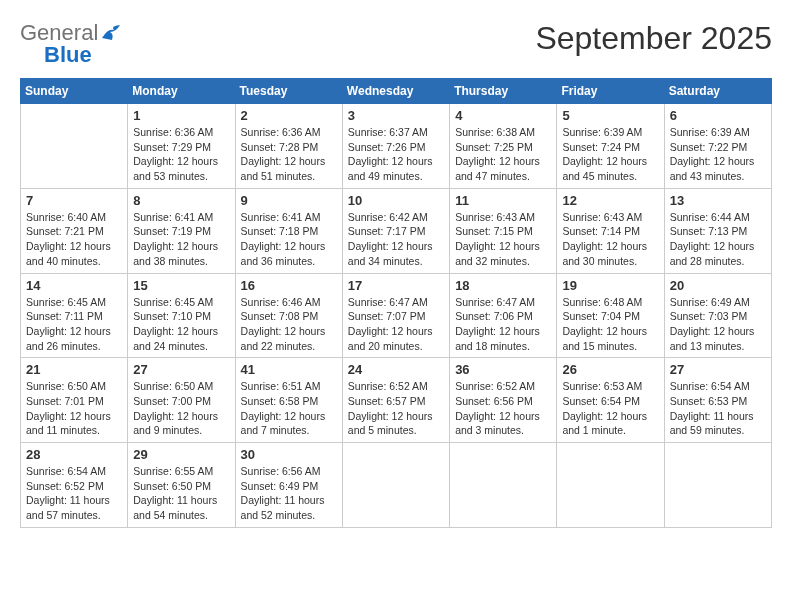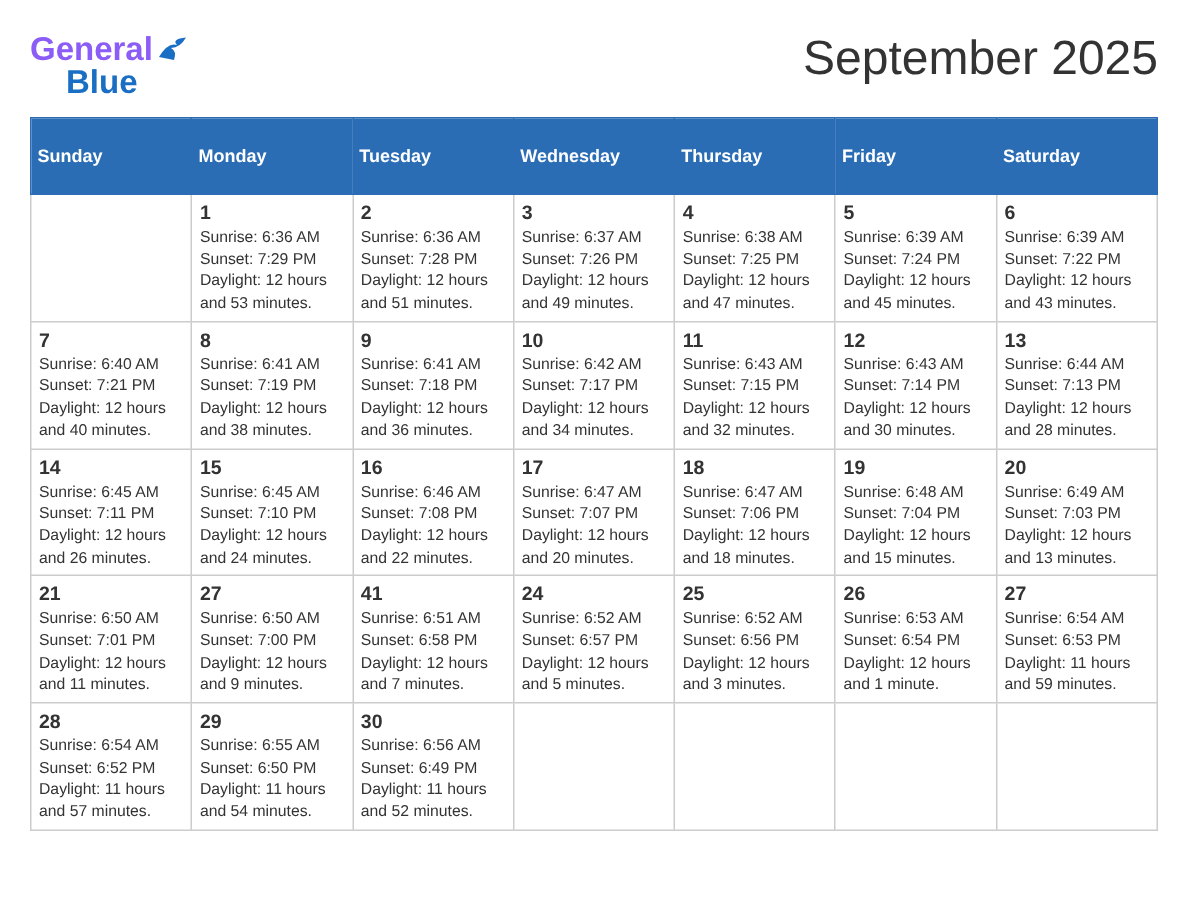--- a/index.html
+++ b/index.html
@@ -40,21 +40,21 @@
       color: #333;
     }
     table {
       width: 100%;
       border-collapse: collapse;
       font-size: 11px;
     }
     thead tr th {
       background-color: #2a6db5;
       color: #fff;
-      padding: 18px 4px;
+      padding: 5px 4px;
       text-align: left;
       font-size: 12px;
       font-weight: bold;
       border: 1px solid #2a6db5;
     }
     tbody tr td {
       border: 1px solid #ccc;
       vertical-align: top;
       padding: 4px 5px;
       width: 107px;
@@ -77,21 +77,21 @@
     }
     tbody tr:nth-child(even) {
     }
   </style>
 </head>
 <body>
 
 <div class="header">
   <div class="logo">
     <div class="logo-row">
-      <span style="font-size:22px;font-weight:bold;color:#8b5cf6;">General</span>
+      <span style="font-size:22px;font-weight:normal;color:#737373;">General</span>
       <svg width="22" height="18" viewBox="0 0 22 18">
         <path d="M2,14 Q8,4 14,6 Q10,2 20,1 Q16,8 10,8 Q14,10 12,16 Z" fill="#1a6fc4"></path>
       </svg>
     </div>
     <span style="font-size:22px;font-weight:bold;color:#1a6fc4;margin-top:-4px;margin-left:24px;">Blue</span>
   </div>
   <div class="month-title">
     <h1>September 2025</h1>
   </div>
 </div>
@@ -207,21 +207,21 @@
         </td>
         <td>
           <span class="day-num">41</span>
           <div class="day-info">Sunrise: 6:51 AM<br>Sunset: 6:58 PM<br>Daylight: 12 hours<br>and 7 minutes.</div>
         </td>
         <td>
           <span class="day-num">24</span>
           <div class="day-info">Sunrise: 6:52 AM<br>Sunset: 6:57 PM<br>Daylight: 12 hours<br>and 5 minutes.</div>
         </td>
         <td>
-          <span class="day-num">25</span>
+          <span class="day-num">36</span>
           <div class="day-info">Sunrise: 6:52 AM<br>Sunset: 6:56 PM<br>Daylight: 12 hours<br>and 3 minutes.</div>
         </td>
         <td>
           <span class="day-num">26</span>
           <div class="day-info">Sunrise: 6:53 AM<br>Sunset: 6:54 PM<br>Daylight: 12 hours<br>and 1 minute.</div>
         </td>
         <td>
           <span class="day-num">27</span>
           <div class="day-info">Sunrise: 6:54 AM<br>Sunset: 6:53 PM<br>Daylight: 11 hours<br>and 59 minutes.</div>
         </td>

